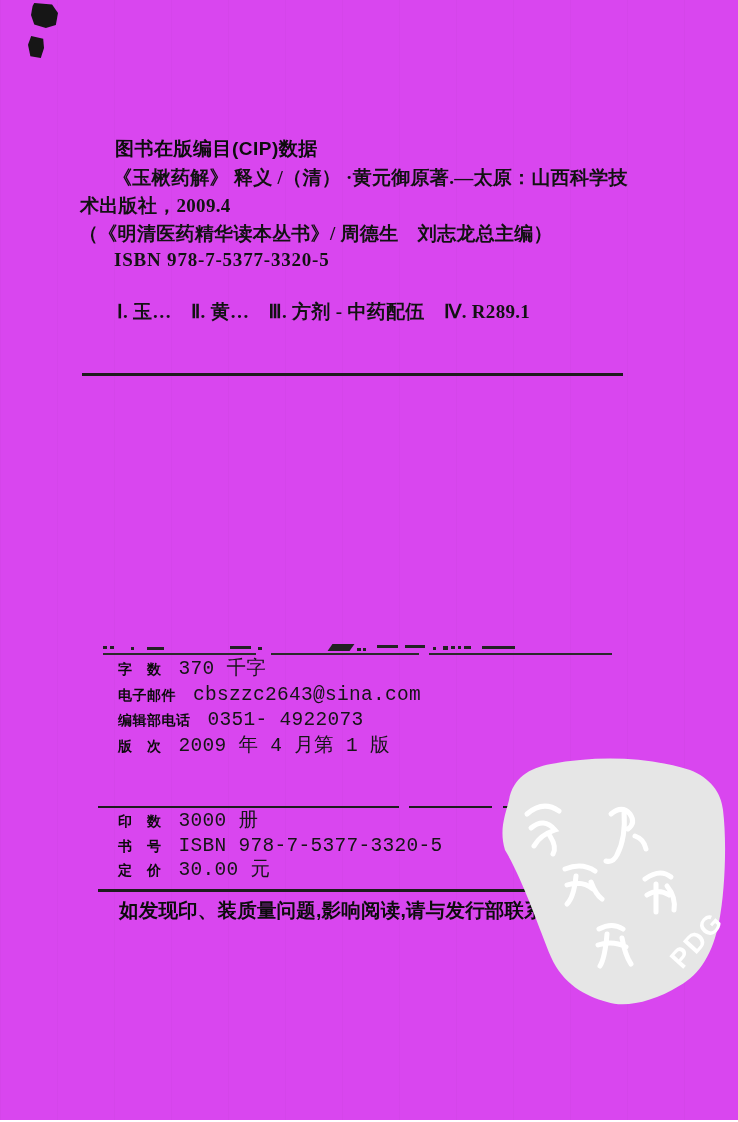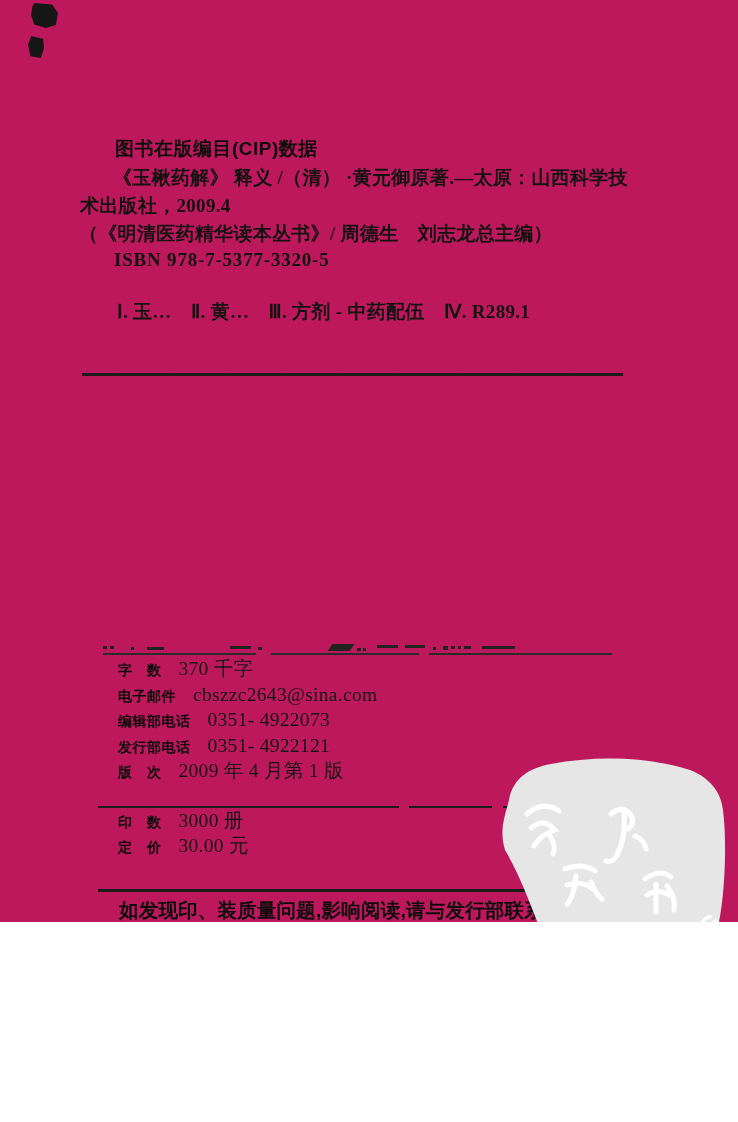--- a/index.html
+++ b/index.html
@@ -1,16 +1,16 @@
 <!DOCTYPE html>
 <html><head>
 <meta charset="utf-8">
 <style>
   html,body{margin:0;padding:0;background:#ffffff;}
-  .page{position:relative;width:738px;height:922px;background:#be185d;overflow:hidden;
+  .page{position:relative;width:738px;height:1120px;background:#d946ef;overflow:hidden;
         font-family:"Liberation Serif", serif;color:#141414;}
   .scan-lines{position:absolute;inset:0;pointer-events:none;
         background:repeating-linear-gradient(90deg, rgba(0,0,0,0.018) 0 1px, transparent 1px 57px);}
   
   .cip-heading{position:absolute;left:115px;top:136px;font-family:"Liberation Sans",sans-serif;
         font-weight:700;font-size:19px;letter-spacing:0.5px;color:#0d0d0d;}
   .tline{position:absolute;font-size:19px;font-weight:600;letter-spacing:0.3px;white-space:nowrap;color:#121212;}
   .tline.l2{left:113px;top:165px;}
   .tline.l3{left:80px;top:193px;}
   .tline.l4{left:79px;top:221px;}
@@ -27,21 +27,21 @@
   .smudge{position:absolute;left:103px;top:644px;width:509px;height:14px;}
   .smudge i{position:absolute;background:#222;display:block;}
   .smudge .base{left:0;top:9px;width:509px;height:2px;background:
         linear-gradient(90deg,#2a2a2a 0 30%,transparent 30% 33%,#2a2a2a 33% 62%,transparent 62% 64%,#2a2a2a 64% 100%);}
   
   .rows-top{position:absolute;left:118px;top:656px;}
   .rows-bottom{position:absolute;left:118px;top:809px;}
   .crow{height:25.6px;line-height:25.6px;white-space:nowrap;}
   .rows-bottom .crow{height:24.6px;line-height:24.6px;}
   .crow b{font-family:"Liberation Sans",sans-serif;font-weight:700;font-size:14px;color:#0b0b0b;letter-spacing:0.5px;}
-  .crow span{font-family:Liberation Serif, serif;font-size:19.5px;margin-left:17px;color:#151515;letter-spacing:0.3px;}
+  .crow span{font-family:Liberation Mono, monospace;font-size:19.5px;margin-left:17px;color:#151515;letter-spacing:0.3px;}
   
   .notice{position:absolute;left:119px;top:897px;font-family:"Liberation Sans",sans-serif;
         font-weight:700;font-size:19.5px;letter-spacing:0.2px;color:#0c0c0c;white-space:nowrap;}
   
   .ink1{position:absolute;left:31px;top:3px;width:27px;height:25px;background:#161616;
         clip-path:polygon(12% 0,78% 6%,100% 40%,92% 88%,55% 100%,12% 86%,0 48%,6% 12%);}
   .ink2{position:absolute;left:28px;top:36px;width:16px;height:22px;background:#161616;
         clip-path:polygon(20% 0,95% 12%,100% 55%,80% 100%,15% 92%,0 40%);}
   
   .stamp{position:absolute;left:495px;top:752px;width:243px;height:260px;}
@@ -89,32 +89,32 @@
     <div class="crow">
       <b>字　数</b><span>370 千字</span>
     </div>
     <div class="crow">
       <b>电子邮件</b><span>cbszzc2643@sina.com</span>
     </div>
     <div class="crow">
       <b>编辑部电话</b><span>0351- 4922073</span>
     </div>
     <div class="crow">
-      <b>发行部电话</b><span>0351- 4922121</span>
-    </div>
-    <div class="crow">
       <b>版　次</b><span>2009 年 4 月第 1 版</span>
     </div>
   </div>
 
   <div class="rule mid"></div>
 
   <div class="rows-bottom">
     <div class="crow">
       <b>印　数</b><span>3000 册</span>
+    </div>
+    <div class="crow">
+      <b>书　号</b><span>ISBN 978-7-5377-3320-5</span>
     </div>
     <div class="crow">
       <b>定　价</b><span>30.00 元</span>
     </div>
   </div>
 
   <div class="rule bot"></div>
 
   <div class="notice">如发现印、装质量问题,影响阅读,请与发行部联系调换。</div>
 

